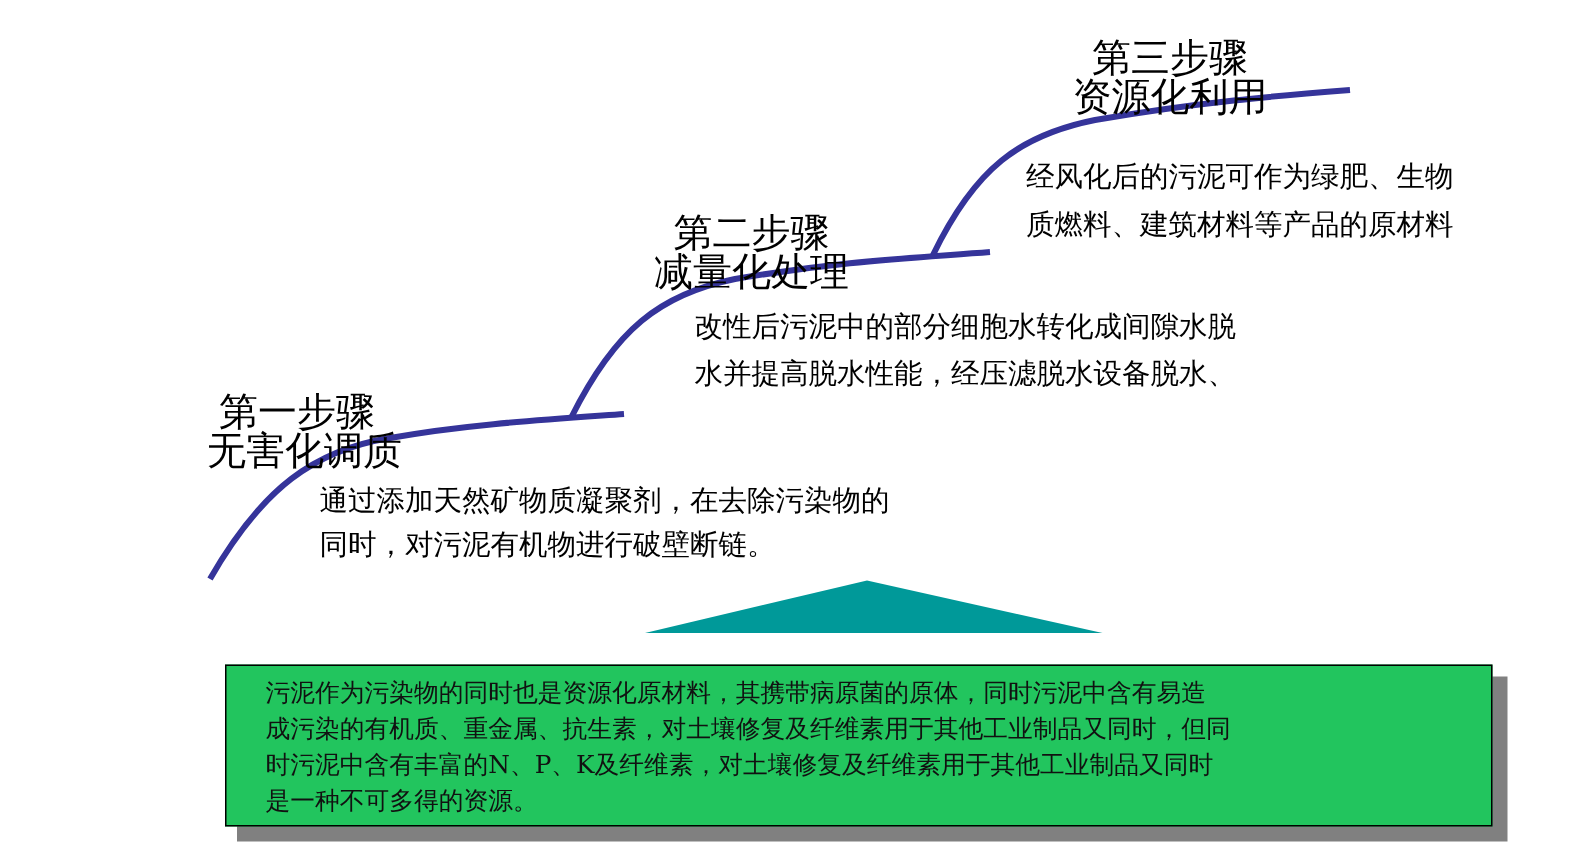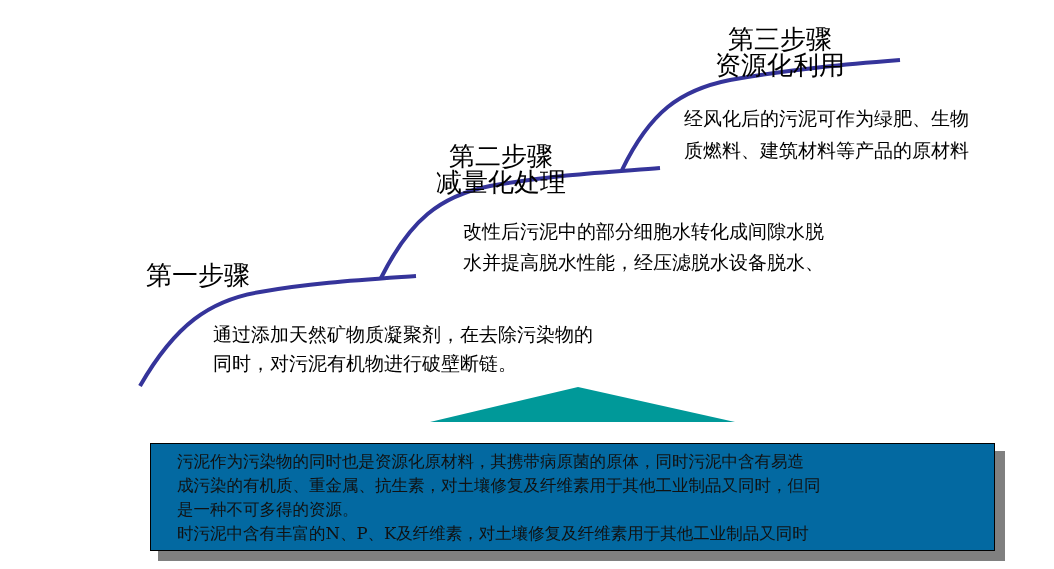--- a/index.html
+++ b/index.html
@@ -2,62 +2,63 @@
 <html><head>
 <meta charset="utf-8">
 <style>
   html, body { margin:0; padding:0; background:#ffffff; }
   body { width:1054px; height:569px; position:relative; overflow:hidden;
          font-family:"DejaVu Sans", "Liberation Sans", sans-serif; color:#000; }
   .curves { position:absolute; left:0; top:0; width:1054px; height:569px; }
   .step-label { position:absolute; text-align:center; font-size:26px; line-height:26px; white-space:nowrap;margin-top:22px; }
   .desc { position:absolute; font-size:19px; line-height:31px; white-space:nowrap; }
   .summary-shadow { position:absolute; left:158px; top:451px; width:847px; height:110px; background:#808080; }
-  .summary-box { position:absolute; left:150px; top:443px; width:845px; height:108px; background:#0369a1;
+  .summary-box { position:absolute; left:150px; top:443px; width:845px; height:108px; background:#22c55e;
                  border:1px solid #000; box-sizing:border-box; }
   .summary-text { position:absolute; left:26px; top:6px; width:800px;
                   font-family:"DejaVu Serif", "Liberation Serif", serif; font-size:16.5px; line-height:24px; color:#111; }
 </style>
 </head>
 <body>
 
 <svg class="curves" viewBox="0 0 1054 569" xmlns="http://www.w3.org/2000/svg">
   <path d="M140,386 C175,325 210,300 260,292 C310,283 360,280 416,276" fill="none" stroke="#35349a" stroke-width="4" stroke-linecap="butt"></path>
   <path d="M381,278 C410,220 440,196 490,186 C560,174 610,172 660,168" fill="none" stroke="#35349a" stroke-width="4"></path>
   <path d="M622,170 C650,112 680,90 730,80 C800,68 850,64 900,60" fill="none" stroke="#35349a" stroke-width="4"></path>
   <polygon points="578,387 735,422 430,422" fill="#009999"></polygon>
 </svg>
 
 <div class="step-label" style="left:138px; top:240px; width:120px;">
   <div>第一步骤</div>
+  <div>无害化调质</div>
 </div>
 <div class="desc" style="left:213px; top:320px; line-height:29px;">
   <div>通过添加天然矿物质凝聚剂，在去除污染物的</div>
   <div>同时，对污泥有机物进行破壁断链。</div>
 </div>
 
 <div class="step-label" style="left:436px; top:121px; width:130px;">
   <div>第二步骤</div>
   <div>减量化处理</div>
 </div>
-<div class="desc" style="left:463px; top:216px;">
+<div class="desc" style="left:463px; top:204px;font-family:Liberation Mono, monospace;">
   <div>改性后污泥中的部分细胞水转化成间隙水脱</div>
   <div>水并提高脱水性能，经压滤脱水设备脱水、</div>
 </div>
 
 <div class="step-label" style="left:715px; top:4px; width:130px;">
   <div>第三步骤</div>
   <div>资源化利用</div>
 </div>
 <div class="desc" style="left:684px; top:102px; line-height:32px;text-align:center;">
   <div>经风化后的污泥可作为绿肥、生物</div>
   <div>质燃料、建筑材料等产品的原材料</div>
 </div>
 
 <div class="summary-shadow"></div>
 <div class="summary-box">
   <div class="summary-text">
     <div>污泥作为污染物的同时也是资源化原材料，其携带病原菌的原体，同时污泥中含有易造</div>
     <div>成污染的有机质、重金属、抗生素，对土壤修复及纤维素用于其他工业制品又同时，但同</div>
+    <div>时污泥中含有丰富的N、P、K及纤维素，对土壤修复及纤维素用于其他工业制品又同时</div>
     <div>是一种不可多得的资源。</div>
-    <div>时污泥中含有丰富的N、P、K及纤维素，对土壤修复及纤维素用于其他工业制品又同时</div>
   </div>
 </div>
 
 </body></html>

